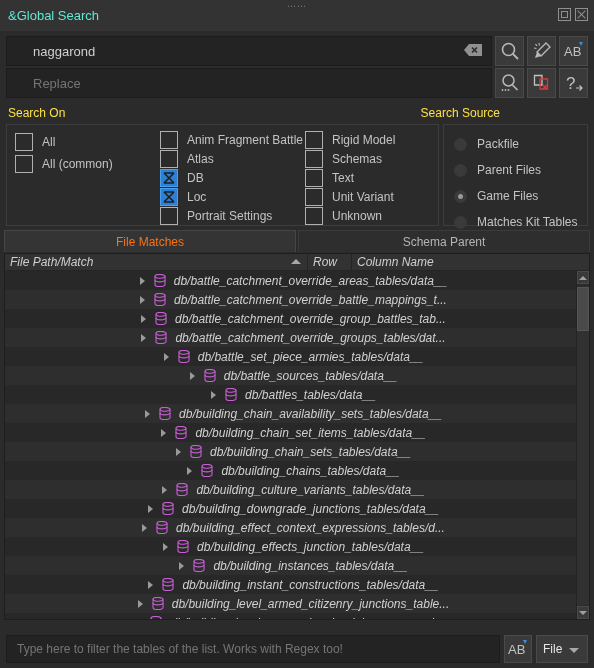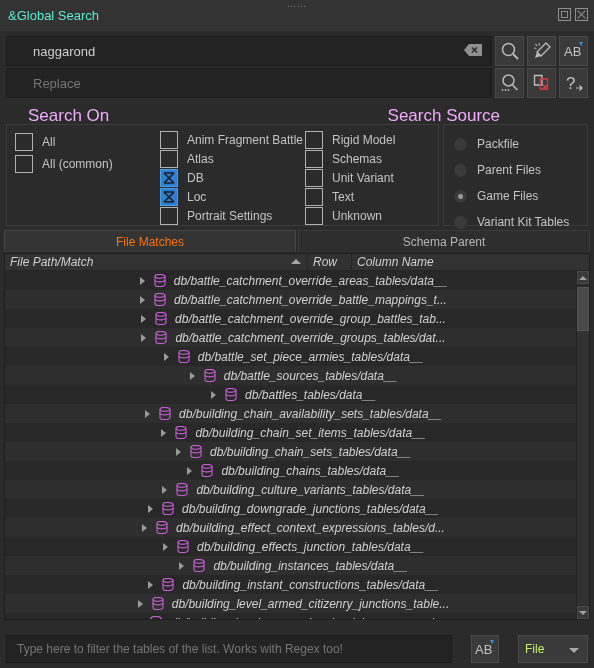--- a/index.html
+++ b/index.html
@@ -67,21 +67,21 @@
   .tbtn {
     width: 29px; height: 30px; margin-left: 3px;
     background: #3a3a3a; border: 1px solid #4a4a4a;
     display: flex; align-items: center; justify-content: center;
     cursor: pointer;
   }
   .tbtn svg { display: block; }
 
   
   .labels-row { position: relative; height: 16px; margin: 4px 6px 0 6px; }
-  .grp-label { position: absolute; font-size: 17px; color: #f0abfc; margin-left: 20px; }
+  .grp-label { position: absolute; font-size: 12px; color: #fde047; }
   .grp-label.left { left: 2px; }
   .grp-label.right { right: 88px; }
 
   .boxes-row { display: flex; gap: 4px; margin: 2px 6px 0 6px; height: 102px; }
   .groupbox {
     border: 1px solid #3d3d3d; background: #2b2b2b;
     padding: 6px 8px 0 8px; position: relative;
   }
   .gb-searchon { flex: 1; display: flex; }
   .gb-col { display: flex; flex-direction: column; }
@@ -177,36 +177,36 @@
   }
   .vsb-thumb {
     position: absolute; left: 0; width: 12px; top: 16px; height: 44px;
     background: #4a4a4a; border: 1px solid #555; cursor: pointer;
   }
   .vsb-track { position: absolute; left: 0; width: 12px; top: 60px; bottom: 14px; background: #313131; }
 
   
   .bottombar {
     position: absolute; left: 0; right: 0; bottom: 0; height: 38px;
-    display: flex; align-items: center; padding: 0 6px; gap: 19px;
+    display: flex; align-items: center; padding: 0 6px; gap: 4px;
     background: #2b2b2b;
   }
   .filter-field {
     flex: 1; height: 28px; background: #232323; border: 1px solid #1c1c1c;
     display: flex; align-items: center; padding: 0 8px;
   }
   .filter-field .txt { font-size: 12px; color: #b6b6b6; background: transparent; border: none; outline: none; width: 100%; font-family: "Liberation Sans", sans-serif; }
   .ab-btn {
     width: 28px; height: 28px; background: #3a3a3a; border: 1px solid #4a4a4a;
     display: flex; align-items: center; justify-content: center; cursor: pointer;
   }
   .combo {
-    width: 70px; height: 28px; background: #3a3a3a; border: 1px solid #4a4a4a;
+    width: 52px; height: 28px; background: #3a3a3a; border: 1px solid #4a4a4a;
     display: flex; align-items: center; padding: 0 6px; cursor: pointer;
-    position: relative; font-size: 12px; color: #bef264;
+    position: relative; font-size: 12px; color: #e5e5e5;
   }
   .combo .caret {
     position: absolute; right: 8px; top: 12px;
     width: 0; height: 0; border-left: 5px solid transparent;
     border-right: 5px solid transparent; border-top: 5px solid #a8a8a8;
   }
 </style>
 </head>
 <body>
 
@@ -340,25 +340,25 @@
         <div class="cb-item">
           <span class="cbx"></span>
           <span class="cb-lab">Rigid Model</span>
         </div>
         <div class="cb-item">
           <span class="cbx"></span>
           <span class="cb-lab">Schemas</span>
         </div>
         <div class="cb-item">
           <span class="cbx"></span>
+          <span class="cb-lab">Text</span>
+        </div>
+        <div class="cb-item">
+          <span class="cbx"></span>
           <span class="cb-lab">Unit Variant</span>
-        </div>
-        <div class="cb-item">
-          <span class="cbx"></span>
-          <span class="cb-lab">Text</span>
         </div>
         <div class="cb-item">
           <span class="cbx"></span>
           <span class="cb-lab">Unknown</span>
         </div>
       </div>
     </div>
 
     <div class="groupbox gb-source">
       <div class="rd-item">
@@ -368,21 +368,21 @@
       <div class="rd-item">
         <span class="rdo"></span>
         <span class="cb-lab">Parent Files</span>
       </div>
       <div class="rd-item">
         <span class="rdo sel"></span>
         <span class="cb-lab">Game Files</span>
       </div>
       <div class="rd-item">
         <span class="rdo"></span>
-        <span class="cb-lab">Variant Kit Tables</span>
+        <span class="cb-lab">Matches Kit Tables</span>
       </div>
     </div>
 
   </div>
 
   <div class="tabs">
     <div class="tab">
       <span>File Matches</span>
     </div>
     <div class="tab inactive">

